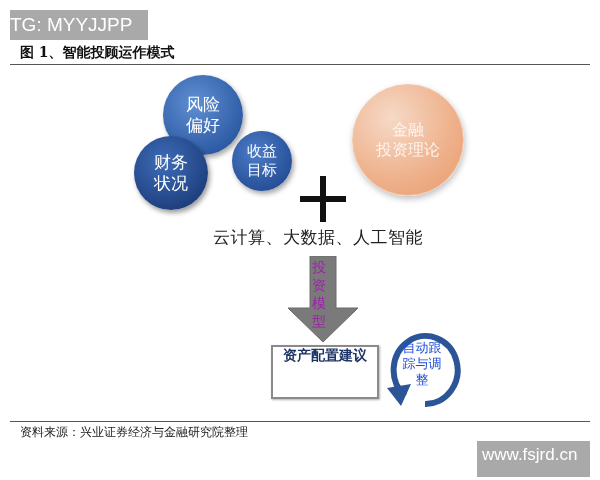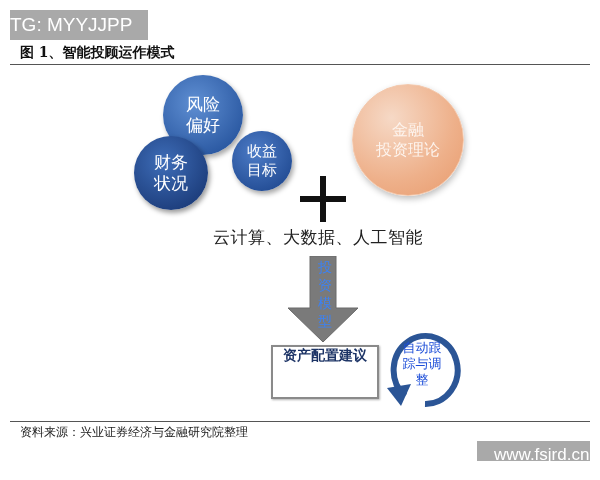--- a/index.html
+++ b/index.html
@@ -10,27 +10,27 @@
   .circle{position:absolute;border-radius:50%;display:flex;align-items:center;justify-content:center;text-align:center;font-family:"DejaVu Serif",serif;color:#fff;line-height:1.25;}
   .c-risk{left:163px;top:75px;width:80px;height:80px;background:radial-gradient(circle at 40% 35%,#5f8fd3,#2c5aa3 75%,#1f4585);font-size:17px;box-shadow:2px 3px 5px rgba(0,0,0,.35);justify-content:center;}
   .c-fin{left:134px;top:136px;width:74px;height:74px;background:radial-gradient(circle at 40% 35%,#3e6db8,#1e3f7e 75%,#132c5e);font-size:17px;box-shadow:2px 3px 5px rgba(0,0,0,.4);}
   .c-ret{left:232px;top:131px;width:60px;height:60px;background:radial-gradient(circle at 40% 35%,#4d7cc7,#254f97 75%,#1b3c78);font-size:15px;box-shadow:2px 3px 5px rgba(0,0,0,.35);}
   .c-theory{left:352px;top:84px;width:110px;height:110px;background:radial-gradient(circle at 35% 30%,#f6d9c6,#eeb08a 60%,#e89a6c);font-size:16px;color:#fdf4ee;border:1px solid #f3c9ae;box-shadow:1px 3px 6px rgba(0,0,0,.25);}
   .plus{position:absolute;left:300px;top:176px;width:46px;height:46px;}
   .plus .h{position:absolute;left:0;top:20px;width:46px;height:6px;background:#111;}
   .plus .v{position:absolute;left:20px;top:0;width:6px;height:46px;background:#111;}
   .tech{position:absolute;left:213px;top:226px;font-size:17px;color:#222;letter-spacing:0.5px;}
   .arrow{position:absolute;left:288px;top:256px;width:70px;height:86px;}
-  .arrow-text{position:absolute;left:312px;top:258px;width:20px;font-size:14px;color:#3b82f6;line-height:18px;text-align:right;}
+  .arrow-text{position:absolute;left:312px;top:258px;width:20px;font-size:14px;color:#a21caf;line-height:18px;text-align:left;}
   .box{position:absolute;left:271px;top:345px;width:104px;height:50px;border:2px solid #8a8a8a;background:#fff;box-shadow:1px 1px 2px rgba(0,0,0,.3);display:flex;justify-content:center;font-weight:bold;font-size:14px;color:#1d3466;}
   .cycle{position:absolute;left:385px;top:330px;width:76px;height:80px;}
   .cycle-text{position:absolute;left:400px;top:340px;width:44px;font-size:13px;color:#1d4ed8;line-height:16px;text-align:center;}
   .rule-bottom{position:absolute;left:10px;top:421px;width:580px;height:1px;background:#555;}
   .source{position:absolute;left:20px;top:424px;font-family:"DejaVu Serif",serif;font-size:12px;color:#222;}
-  .wm-bottom{position:absolute;left:477px;top:441px;width:113px;height:20px;background:#a9a9a9;color:#fff;font-family:"Liberation Sans",sans-serif;font-size:17px;line-height:28px;padding-left:17px;box-sizing:border-box;overflow:hidden;white-space:nowrap;}
+  .wm-bottom{position:absolute;left:477px;top:441px;width:113px;height:36px;background:#a9a9a9;color:#fff;font-family:"Liberation Sans",sans-serif;font-size:17px;line-height:28px;padding-left:5px;box-sizing:border-box;overflow:hidden;white-space:nowrap;}
 </style>
 </head>
 <body>
 
 <div class="wm-top">TG: MYYJJPP</div>
 <div class="title">图 1、智能投顾运作模式</div>
 <div class="rule-top"></div>
 
 <div class="circle c-risk">
     <span style="white-space:pre-line">风险

